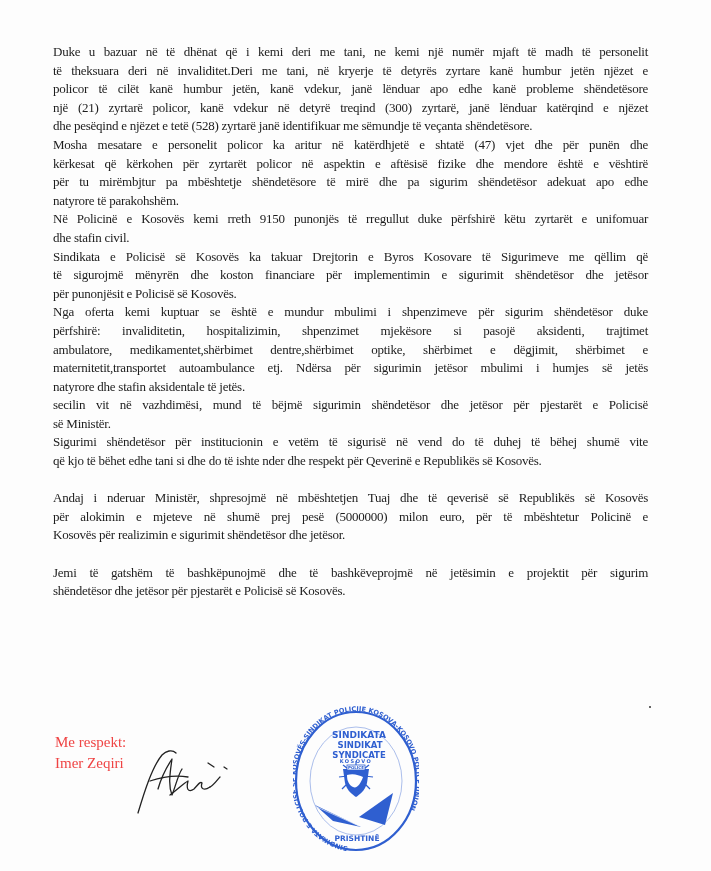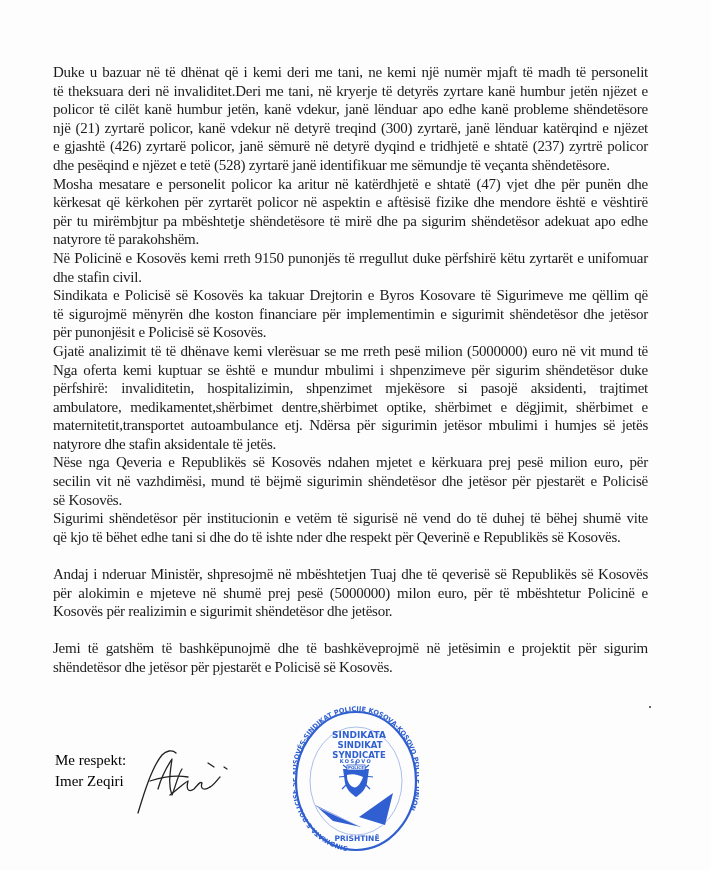--- a/index.html
+++ b/index.html
@@ -5,36 +5,35 @@
   html, body { margin: 0; padding: 0; background: #ffffff; }
   body { width: 711px; height: 871px; position: relative; overflow: hidden; }
   .page {
     position: absolute; left: 0; top: 0; width: 711px; height: 871px;
     background: #fdfdfd;
     font-family: "Liberation Serif", serif;
     color: #1c1c1c;
   }
   .body-text {
     position: absolute; left: 53px; top: 43px; width: 595px;
-    font-size: 15px; line-height: 18.6px;
+    font-size: 13px; line-height: 18.6px;
     letter-spacing: -0.25px;
-    margin-top: 20px;
   }
   .line {
     display: block; white-space: nowrap;
     text-align: justify; text-align-last: justify;
     height: 18.6px;
   }
   .line.last { text-align-last: left; }
   .gap { height: 18.6px; }
   .closing {
-    position: absolute; left: 55px; top: 750px;
+    position: absolute; left: 55px; top: 732px;
     font-size: 15px; line-height: 21px;
     font-family: "Liberation Serif", serif;
-    color: #000000;
+    color: #ef4444;
   }
   .closing div { white-space: nowrap; }
   .signature {
     position: absolute; left: 128px; top: 745px; width: 100px; height: 70px;
   }
   .stamp {
     position: absolute; left: 293px; top: 705px; width: 126px; height: 150px;
   }
   .speck {
     position: absolute; left: 649px; top: 706px; width: 2px; height: 2px; background: #666;
@@ -45,21 +44,20 @@
 
 <div class="page">
 
   <div class="body-text">
 
     <div>
       <span class="line">Duke u bazuar në të dhënat që i kemi deri me tani, ne kemi një numër mjaft të madh të personelit</span>
       <span class="line">të theksuara deri në invaliditet.Deri me tani, në kryerje të detyrës zyrtare kanë humbur jetën njëzet e</span>
       <span class="line">policor të cilët kanë humbur jetën, kanë vdekur, janë lënduar apo edhe kanë probleme shëndetësore</span>
       <span class="line">një (21) zyrtarë policor, kanë vdekur në detyrë treqind (300) zyrtarë, janë lënduar katërqind e njëzet</span>
-      <span class="line">e gjashtë (426) zyrtarë policor, janë sëmurë në detyrë dyqind e tridhjetë e shtatë (237) zyrtrë policor</span>
       <span class="line last">dhe pesëqind e njëzet e tetë (528) zyrtarë janë identifikuar me sëmundje të veçanta shëndetësore.</span>
     </div>
 
     <div>
       <span class="line">Mosha mesatare e personelit policor ka aritur në katërdhjetë e shtatë (47) vjet dhe për punën dhe</span>
       <span class="line">kërkesat  që kërkohen për zyrtarët policor në aspektin e aftësisë fizike dhe mendore është e vështirë</span>
       <span class="line">për tu mirëmbjtur pa mbështetje shëndetësore të mirë dhe pa sigurim shëndetësor adekuat apo edhe</span>
       <span class="line last">natyrore të parakohshëm.</span>
     </div>
 
@@ -68,35 +66,33 @@
       <span class="line last">dhe stafin civil.</span>
     </div>
 
     <div>
       <span class="line">Sindikata e Policisë së Kosovës ka takuar Drejtorin e Byros Kosovare të Sigurimeve me qëllim që</span>
       <span class="line">të sigurojmë mënyrën dhe koston financiare për implementimin e sigurimit shëndetësor dhe jetësor</span>
       <span class="line last">për punonjësit e Policisë së Kosovës.</span>
     </div>
 
     <div>
-      <span class="line">Gjatë analizimit të të dhënave kemi vlerësuar se me rreth pesë milion (5000000) euro në vit mund të</span>
     </div>
 
     <div>
       <span class="line">Nga oferta kemi kuptuar se është e mundur mbulimi i shpenzimeve për sigurim shëndetësor duke</span>
       <span class="line">përfshirë: invaliditetin, hospitalizimin, shpenzimet mjekësore si pasojë aksidenti, trajtimet</span>
       <span class="line">ambulatore, medikamentet,shërbimet dentre,shërbimet optike, shërbimet e dëgjimit, shërbimet e</span>
       <span class="line">maternitetit,transportet autoambulance etj. Ndërsa për sigurimin jetësor mbulimi i humjes së jetës</span>
       <span class="line last">natyrore dhe stafin aksidentale të jetës.</span>
     </div>
 
     <div>
-      <span class="line">Nëse nga Qeveria e Republikës së Kosovës ndahen mjetet e kërkuara prej pesë milion euro, për</span>
       <span class="line">secilin vit në vazhdimësi, mund të bëjmë sigurimin shëndetësor dhe jetësor për pjestarët e Policisë</span>
-      <span class="line last">së Kosovës.</span>
+      <span class="line last">së Ministër.</span>
     </div>
 
     <div>
       <span class="line">Sigurimi shëndetësor për institucionin e vetëm të sigurisë në vend do të duhej të bëhej shumë vite</span>
       <span class="line last">që kjo të bëhet edhe tani si dhe do të ishte nder dhe respekt për Qeverinë e Republikës së Kosovës.</span>
     </div>
     <div class="gap"></div>
 
     <div>
       <span class="line">Andaj i nderuar Ministër, shpresojmë në mbështetjen Tuaj dhe të qeverisë së Republikës së Kosovës</span>

